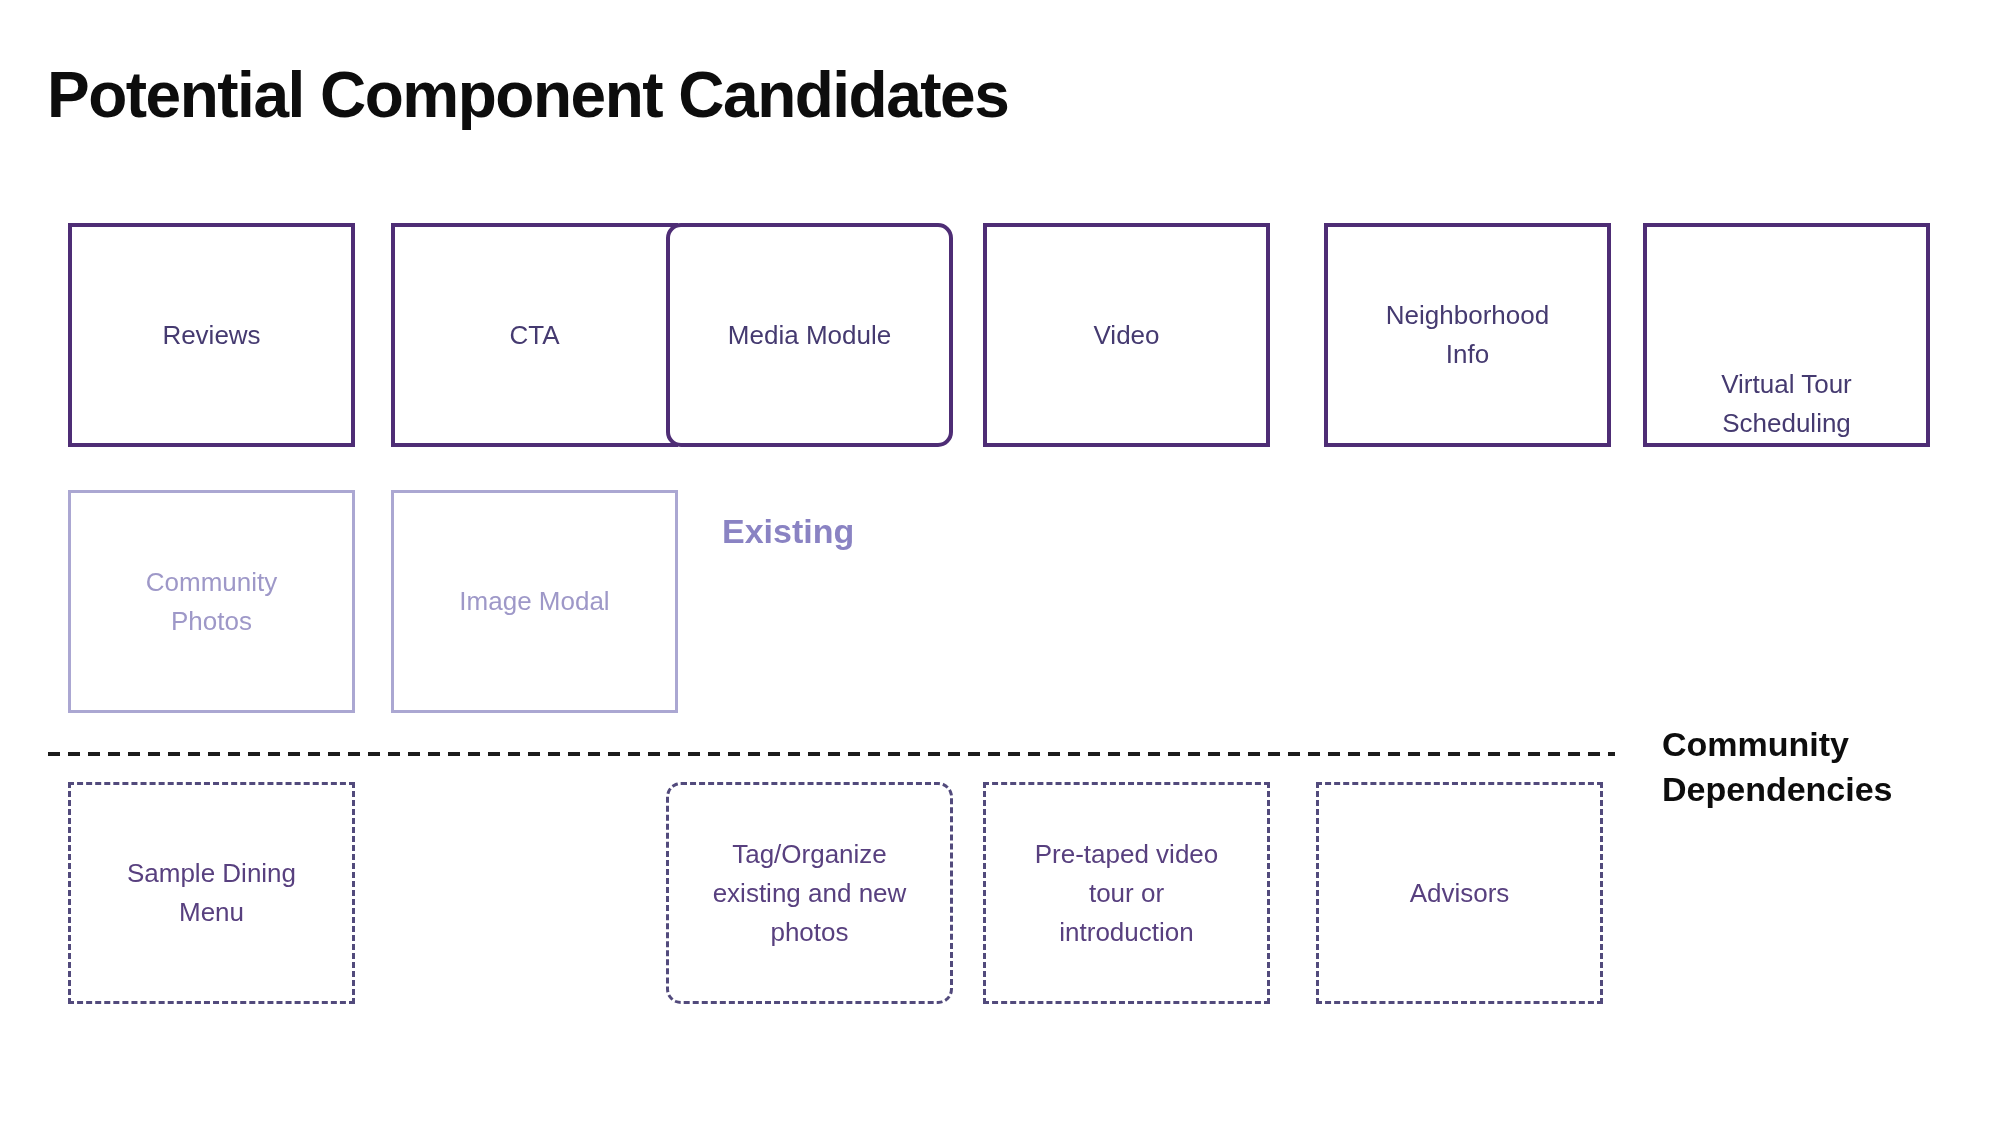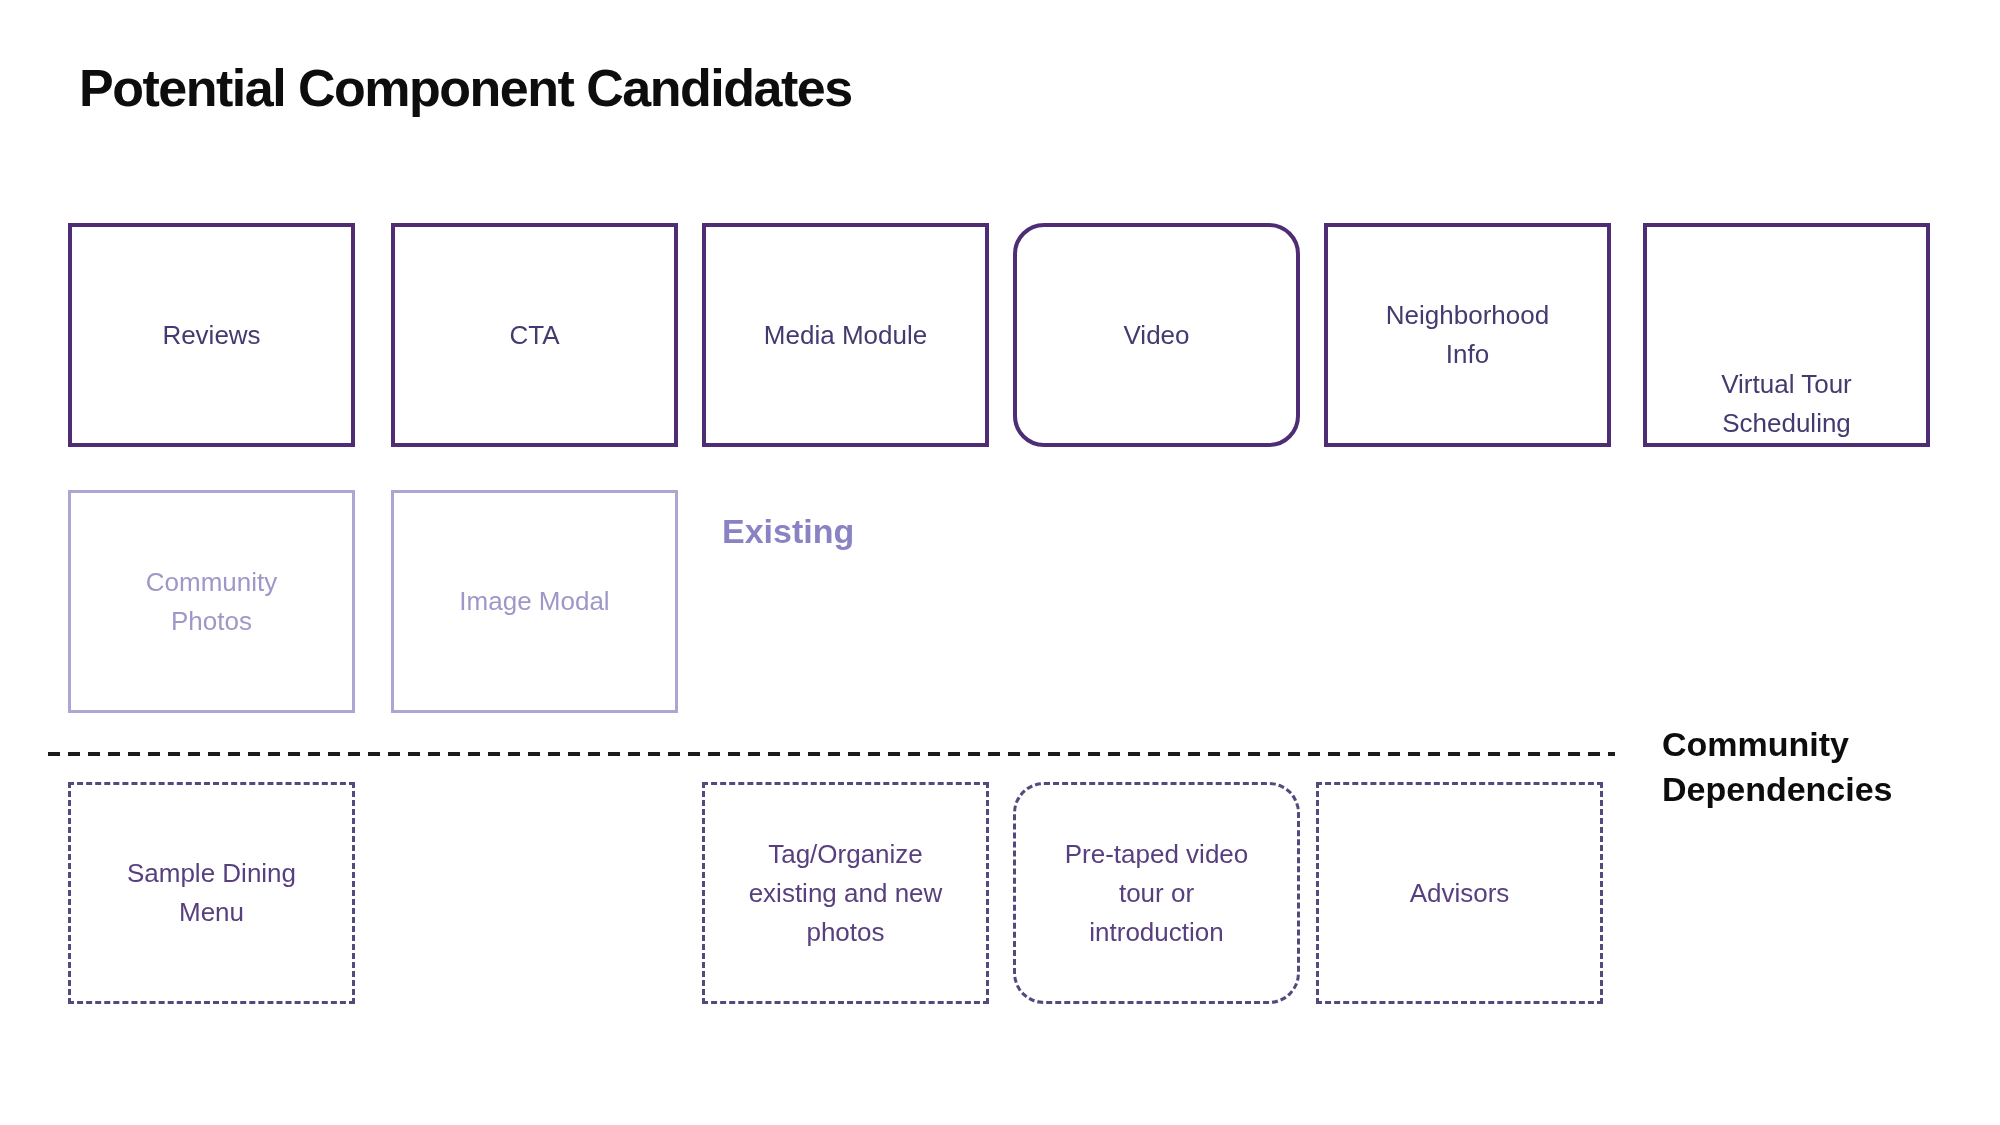--- a/index.html
+++ b/index.html
@@ -10,24 +10,24 @@
   }
   .canvas {
     position: relative;
     width: 2000px;
     height: 1125px;
     background: #ffffff;
     overflow: hidden;
   }
   .page-title {
     position: absolute;
-    left: 79px;
+    left: 47px;
     top: 58px;
     margin: 0;
-    font-size: 52px;
+    font-size: 64px;
     font-weight: 800;
     letter-spacing: -1.5px;
     color: #0d0d0d;
     white-space: nowrap;
   }
   .box {
     position: absolute;
     width: 287px;
     height: 224px;
     box-sizing: border-box;
@@ -60,22 +60,22 @@
   
   .box.dashed {
     border: 3px dashed #524a7c;
     top: 782px;
     height: 222px;
   }
   .box.dashed .box-label { color: #58407f; }
 
   .col-1 { left: 68px; }
   .col-2 { left: 391px; align-items: center; }
-  .col-3 { left: 702px; }
-  .col-4 { left: 1013px; border-radius: 31px; }
+  .col-3 { left: 666px; border-radius: 15px; }
+  .col-4 { left: 983px; }
   .col-5 { left: 1324px; }
   .col-6 { left: 1643px; align-items: flex-end; }
   .col-5-deps { left: 1316px; }
 
   .existing-label {
     position: absolute;
     left: 722px;
     top: 512px;
     font-size: 34px;
     font-weight: 800;

